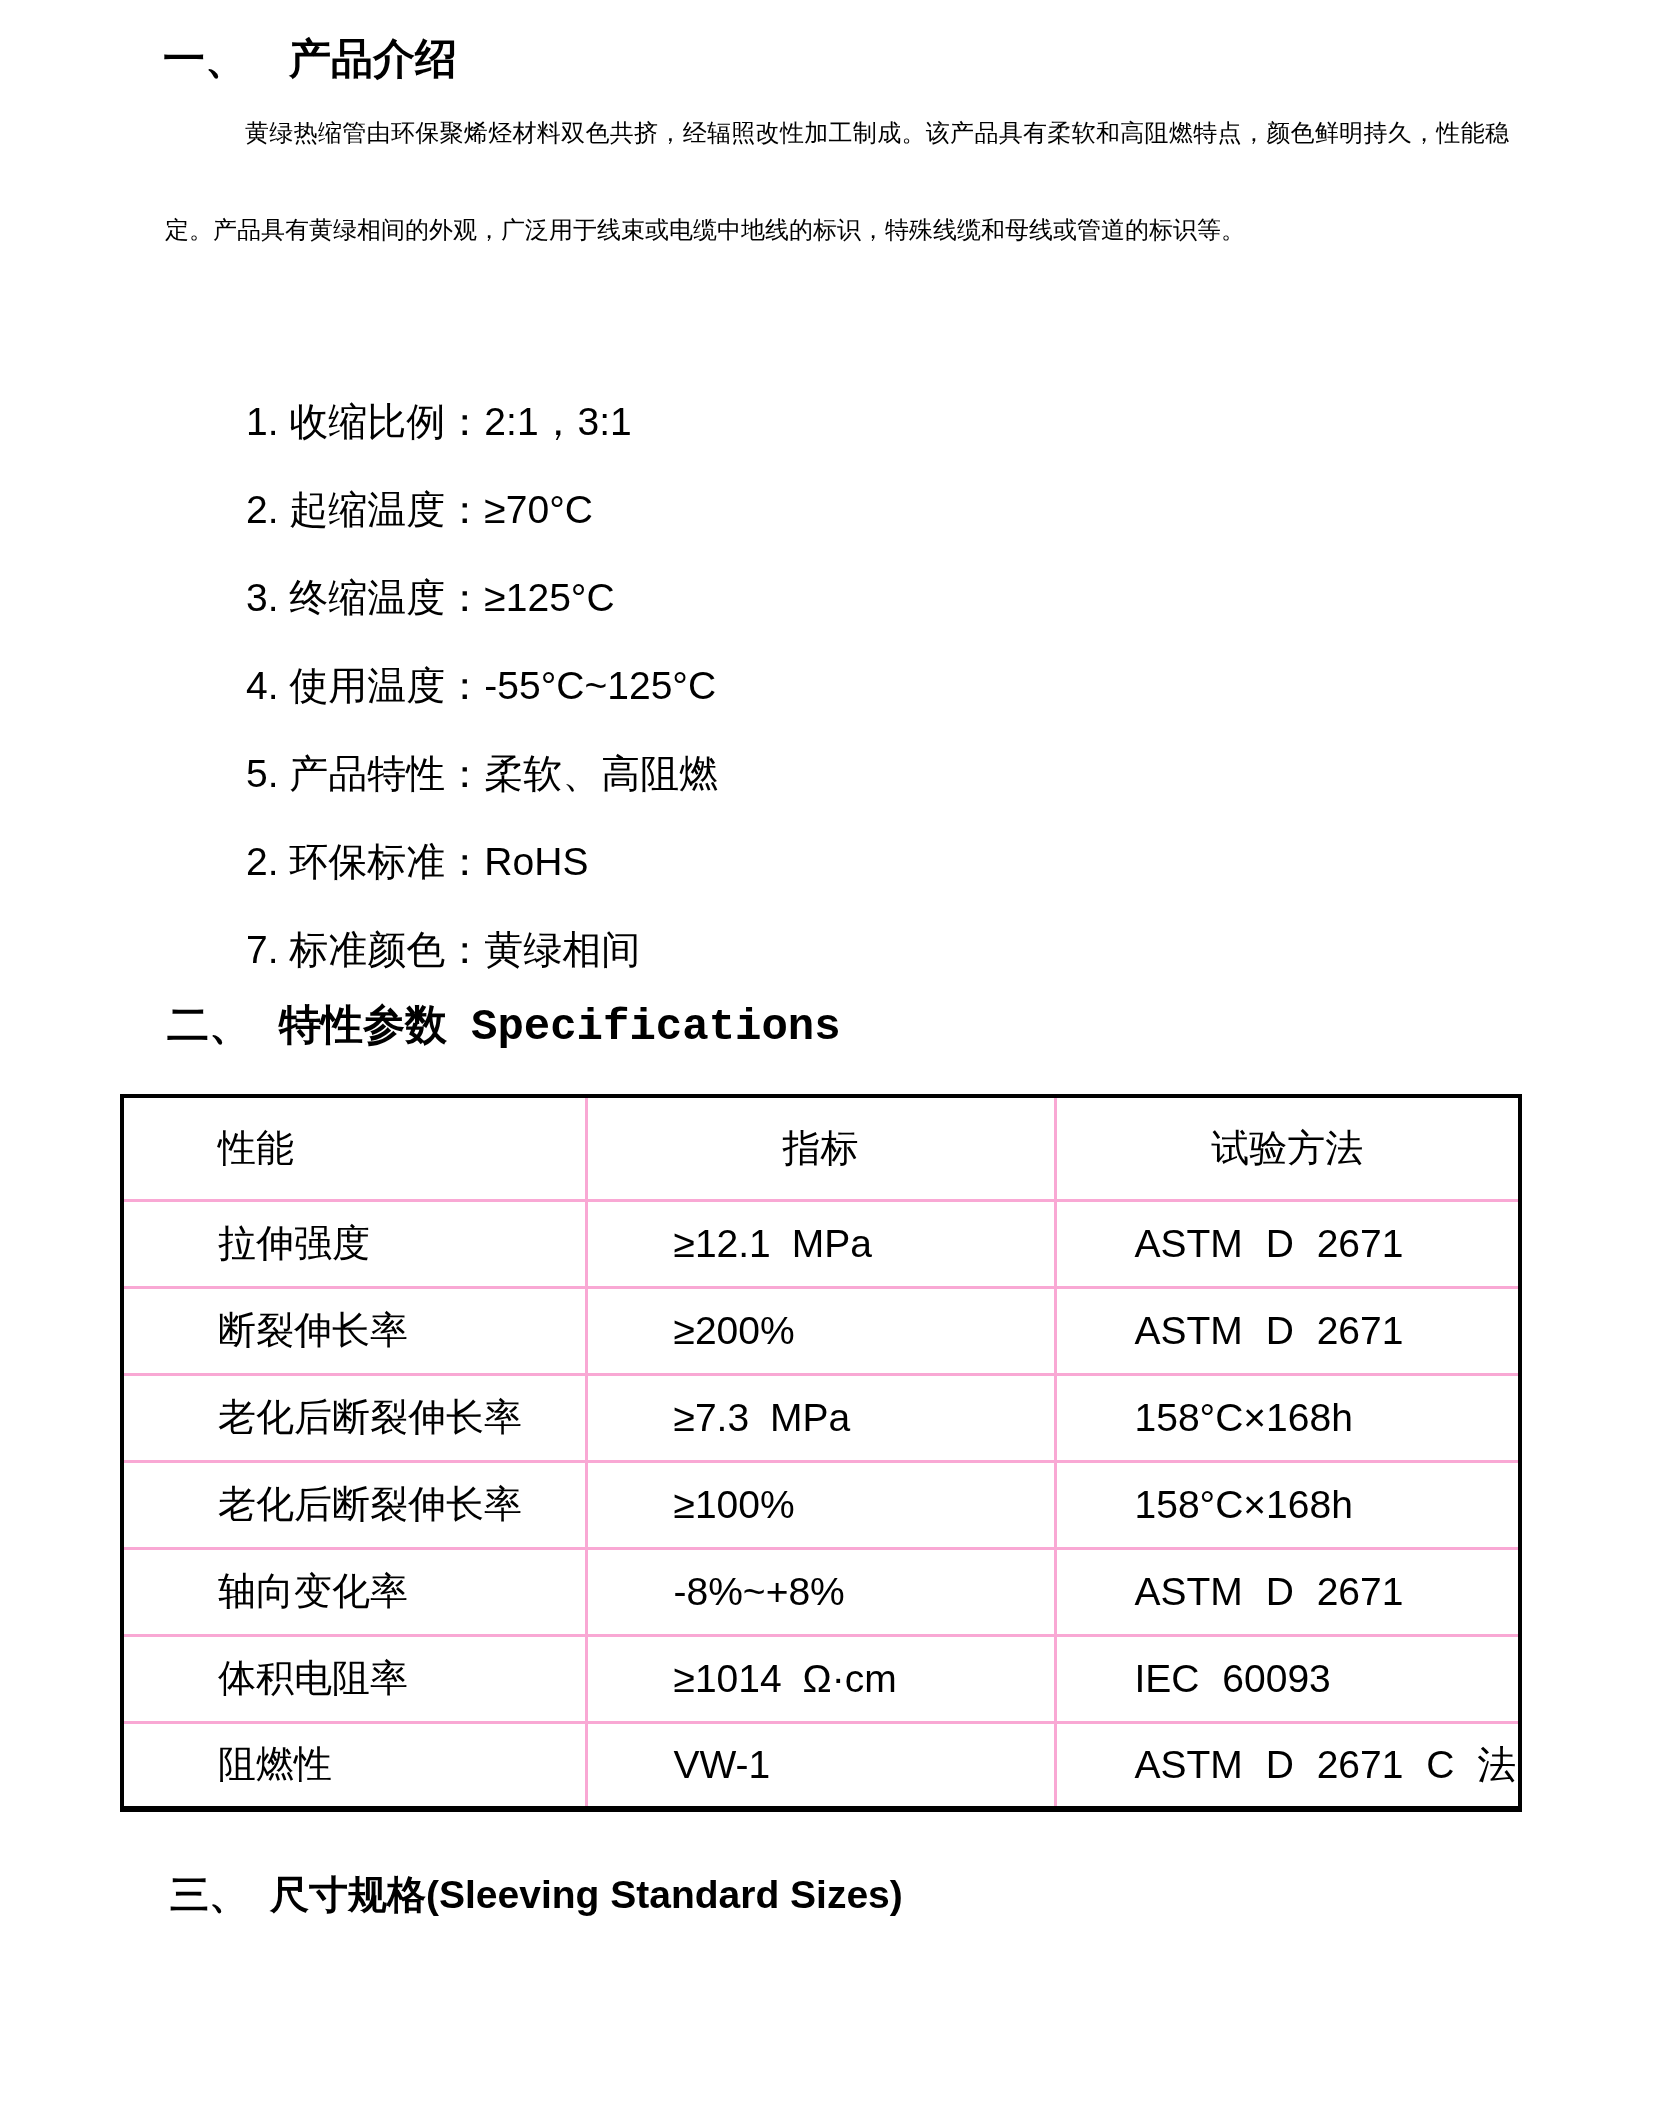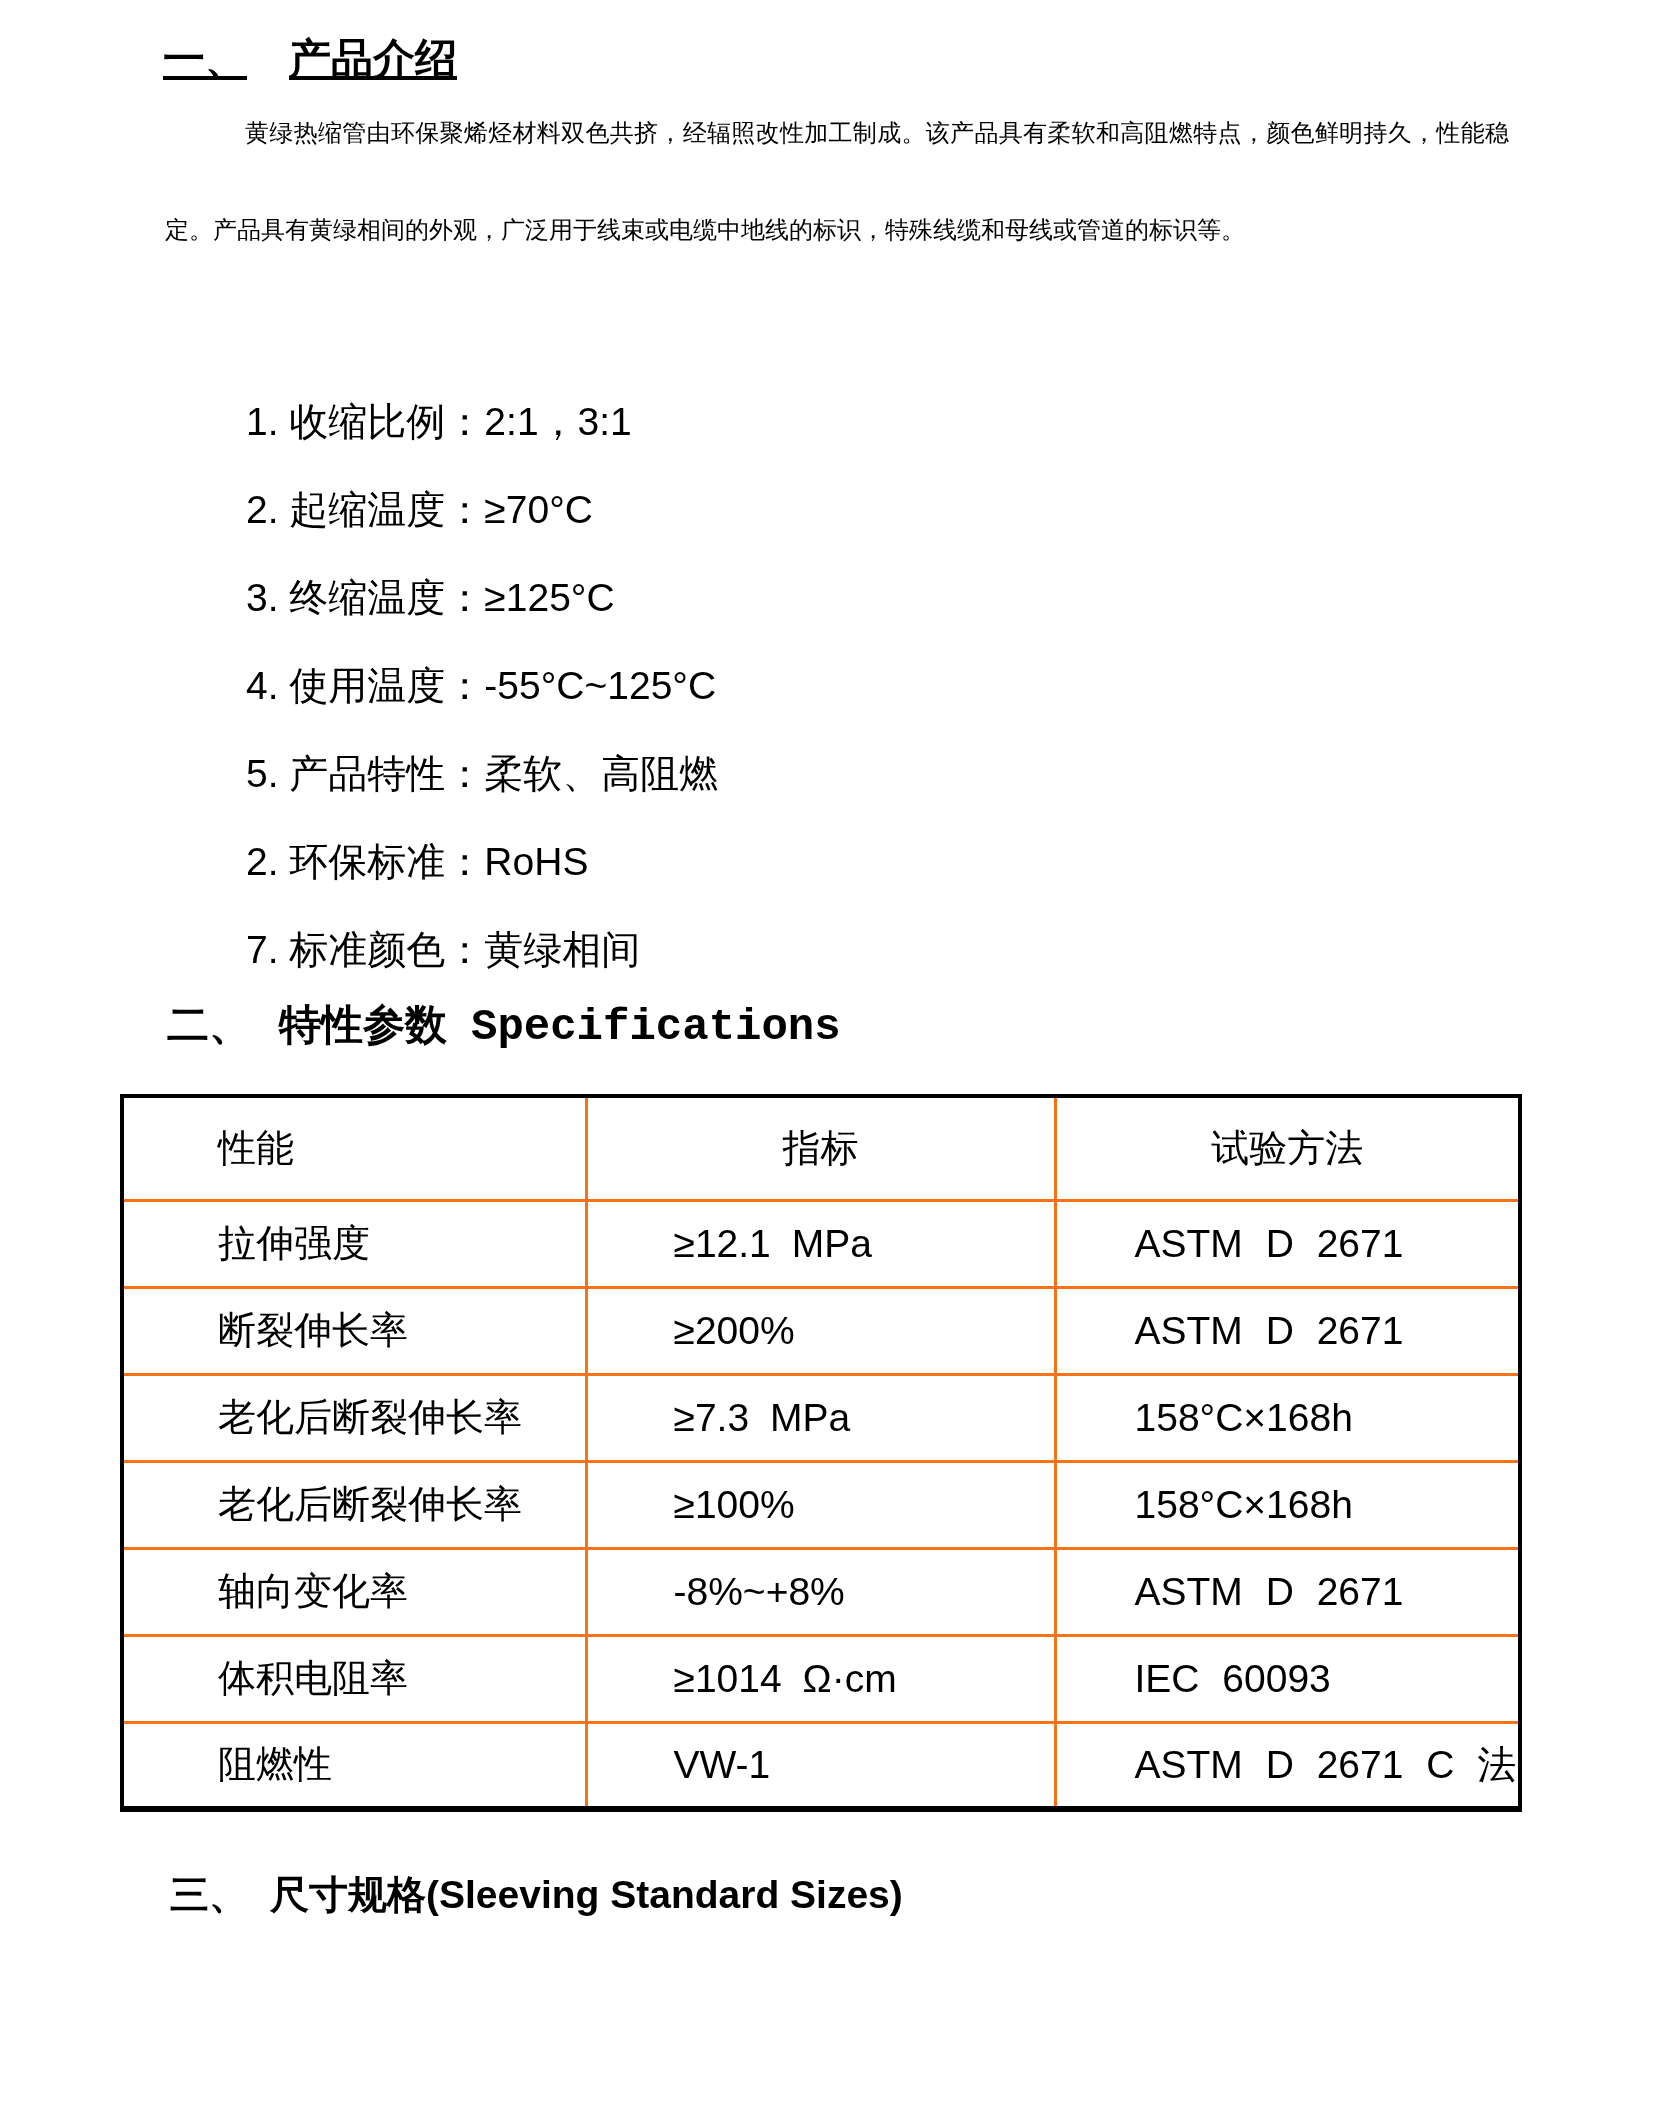--- a/index.html
+++ b/index.html
@@ -10,21 +10,21 @@
     font-family: "Liberation Sans", sans-serif;
   }
   .page {
     position: relative;
     width: 1654px;
     height: 2111px;
     background: #ffffff;
     overflow: hidden;
   }
   .heading { font-weight: bold; line-height: 1.2; }
-  .h1 { margin: 34px 0 0 163px; font-size: 42px; text-decoration: underline; }
+  .h1 { margin: 34px 0 0 163px; font-size: 42px; }
   .h1 .sec-num { margin-right: 42px; }
   .intro {
     margin: 0 145px 0 165px;
     font-size: 24px;
     line-height: 97px;
     text-align: justify;
     text-indent: 80px;
     line-break: strict;
   }
   .features {
@@ -45,21 +45,21 @@
     margin: 40px 0 0 120px;
     width: 1402px;
     table-layout: fixed;
     border-collapse: collapse;
     border: 4px solid #000;
     border-bottom-width: 6px;
   }
   .spec-table col.col1 { width: 464px; }
   .spec-table col.col2 { width: 469px; }
   .spec-table th, .spec-table td {
-    border: 3px solid #f97316;
+    border: 3px solid #f9a8d4;
     font-weight: normal;
     vertical-align: middle;
   }
   .spec-table thead tr { height: 104px; }
   .spec-table tbody tr { height: 87px; }
   th.c1, td.c1 { text-align: left; padding-left: 94px; font-size: 38px; }
   th.c2, th.c3 { text-align: center; font-size: 38px; padding: 0; }
   td.c2 { text-align: left; padding-left: 86px; font-size: 39px; word-spacing: 10px; }
   td.c3 { text-align: left; padding-left: 78px; font-size: 39px; word-spacing: 12px; }
   .h3 { margin: 60px 0 0 170px; font-size: 39px; }

